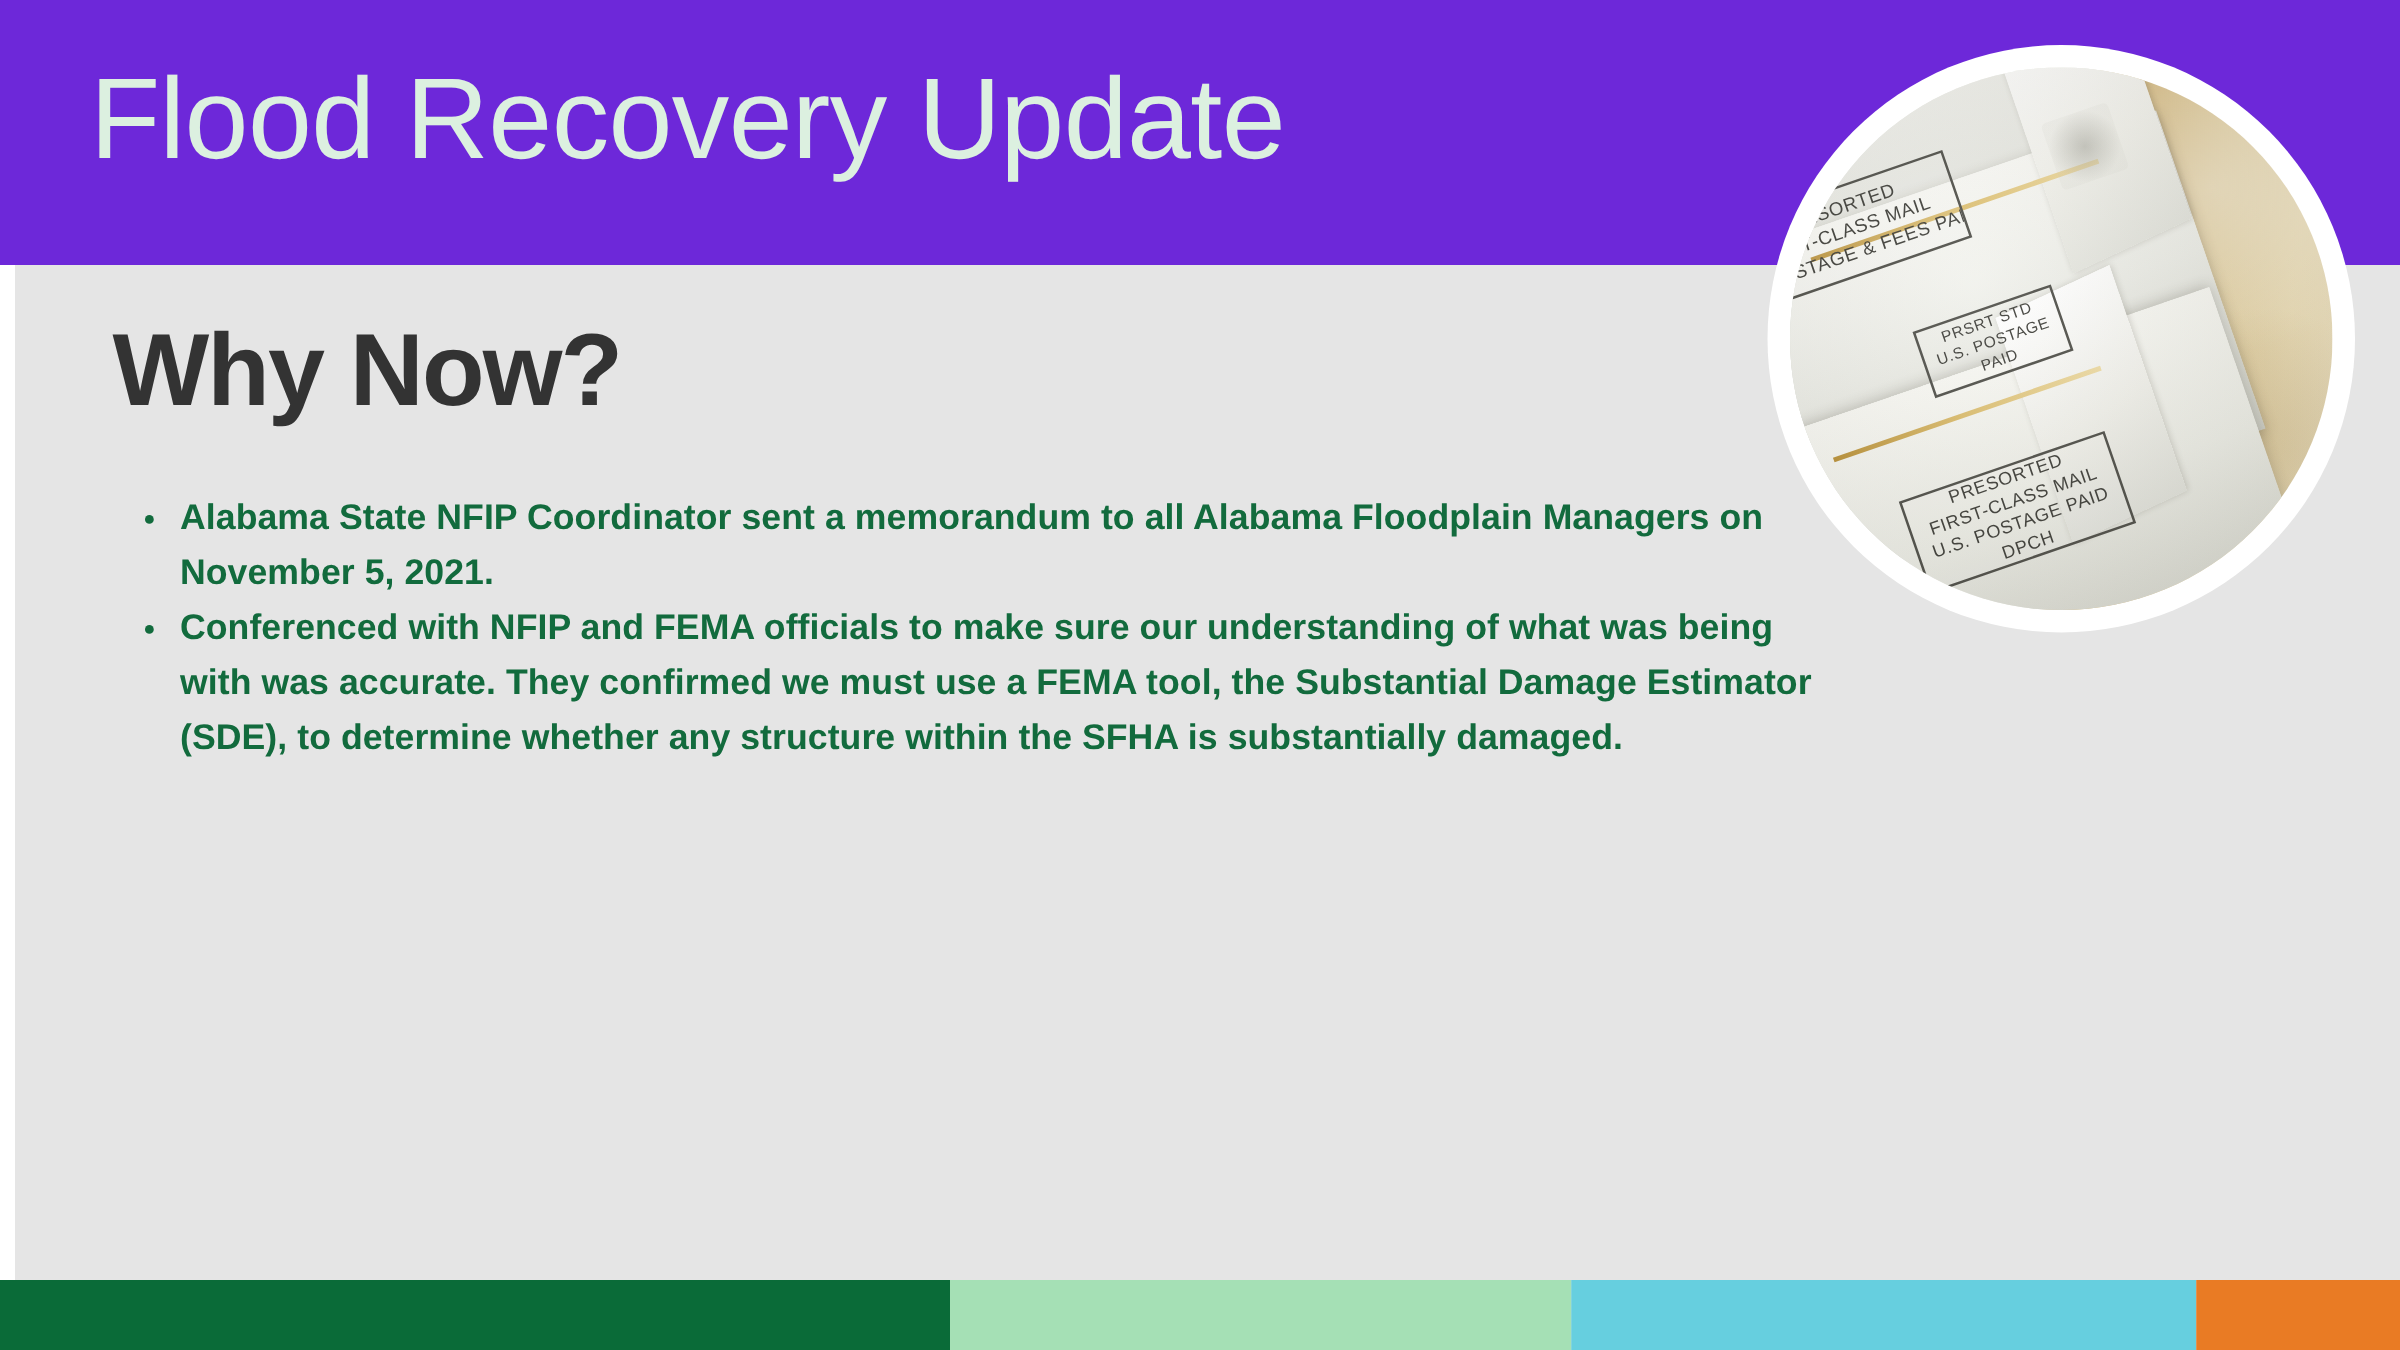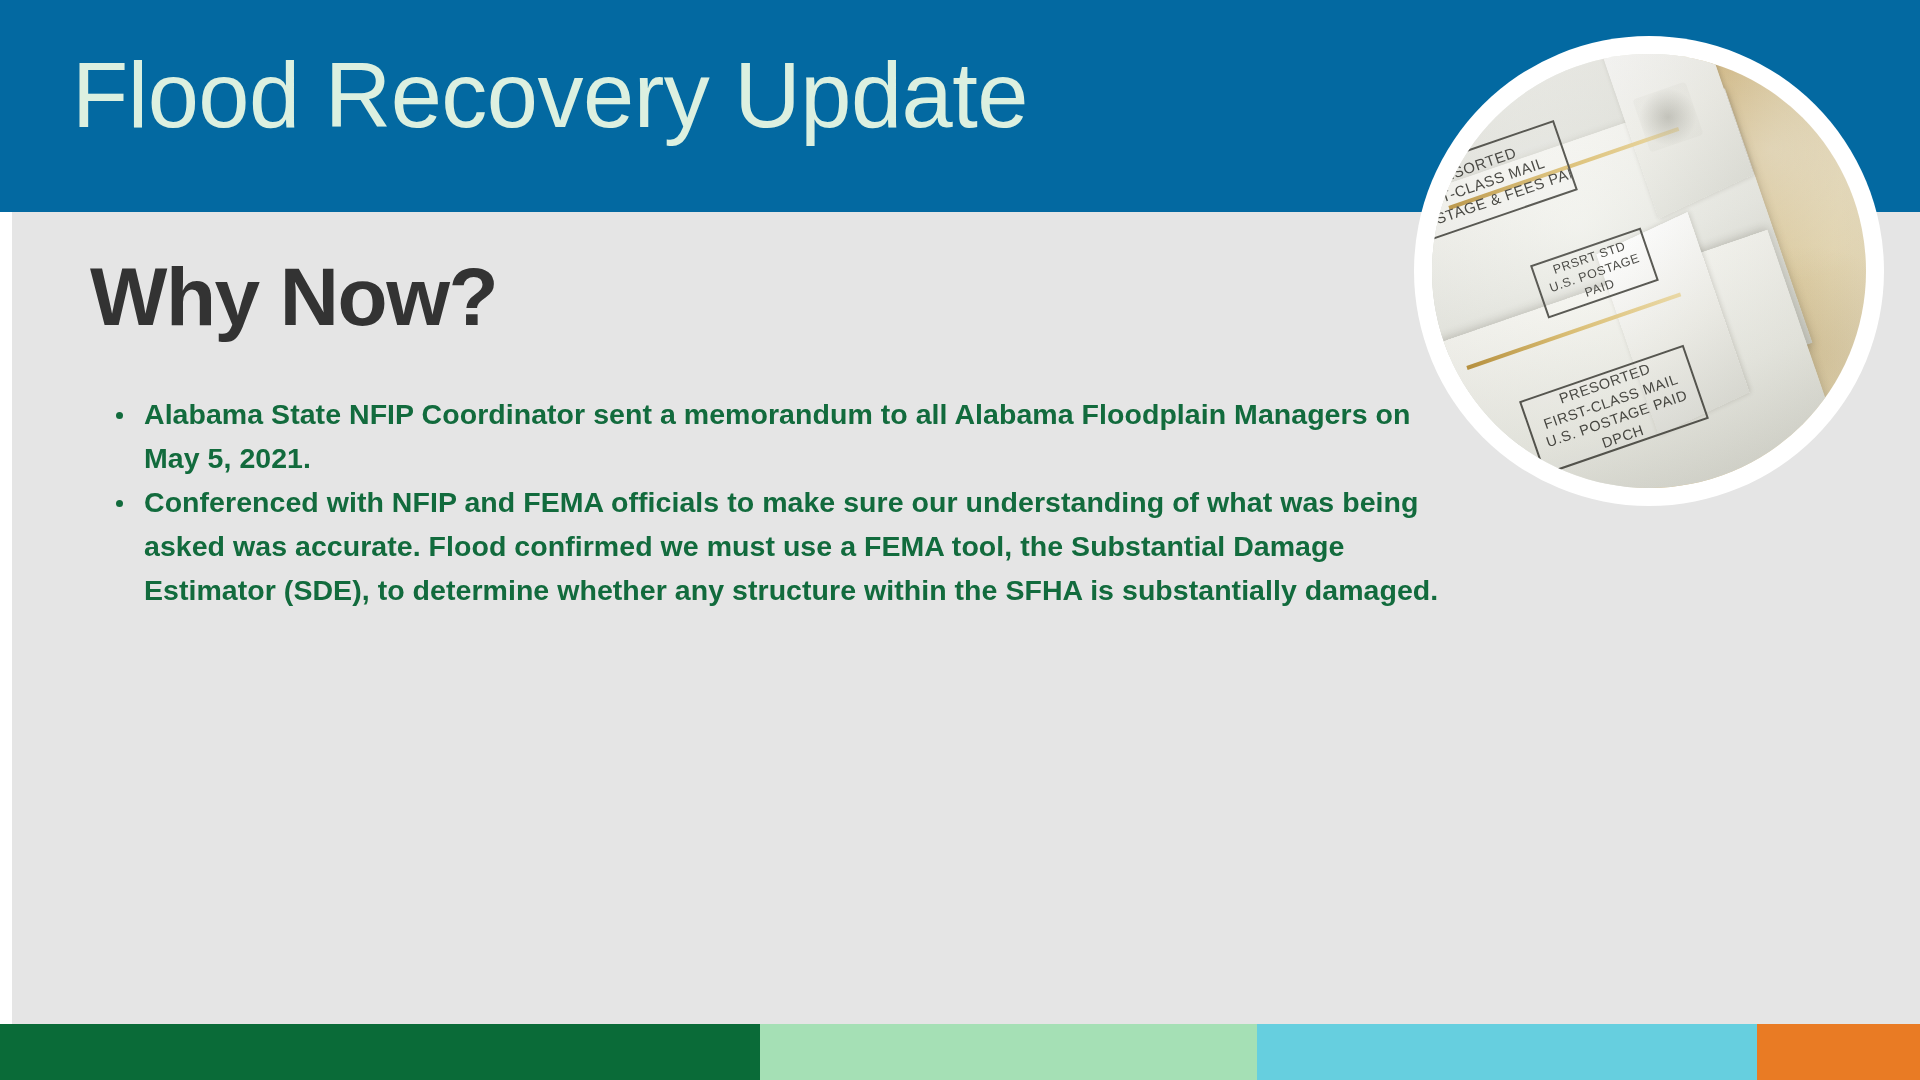--- a/index.html
+++ b/index.html
@@ -290,31 +290,31 @@
   .footer-seg { height: 100%; }
 
   
   .nowrap { white-space: nowrap; }
 </style>
 </head>
 <body>
 
 <div class="slide">
 
-  <div class="header-band" style="background: #0369a1;">
+  <div class="header-band" style="background: #6d28d9;">
     <div class="header-title nowrap" style="color: rgb(220, 240, 224);">Flood Recovery Update</div>
   </div>
 
   <div class="body-area">
 
     <div class="section-heading nowrap" style="color: rgb(51, 51, 51);">Why Now?</div>
 
     <ul class="bullet-list">
-      <li class="bullet-item" style="color: rgb(18, 107, 61);">Alabama State NFIP Coordinator sent a memorandum to all Alabama Floodplain Managers on May 5, 2021.</li>
-      <li class="bullet-item" style="color: rgb(18, 107, 61);">Conferenced with NFIP and FEMA officials to make sure our understanding of what was being asked was accurate. Flood confirmed we must use a FEMA tool, the Substantial Damage Estimator (SDE), to determine whether any structure within the SFHA is substantially damaged.</li>
+      <li class="bullet-item" style="color: rgb(18, 107, 61);">Alabama State NFIP Coordinator sent a memorandum to all Alabama Floodplain Managers on November 5, 2021.</li>
+      <li class="bullet-item" style="color: rgb(18, 107, 61);">Conferenced with NFIP and FEMA officials to make sure our understanding of what was being with was accurate. They confirmed we must use a FEMA tool, the Substantial Damage Estimator (SDE), to determine whether any structure within the SFHA is substantially damaged.</li>
     </ul>
 
   </div>
 
   <div class="photo-circle">
     <div class="photo-inner">
 
       <div class="env env-a"></div>
       <div class="env env-b"></div>
       <div class="env env-c"></div>

